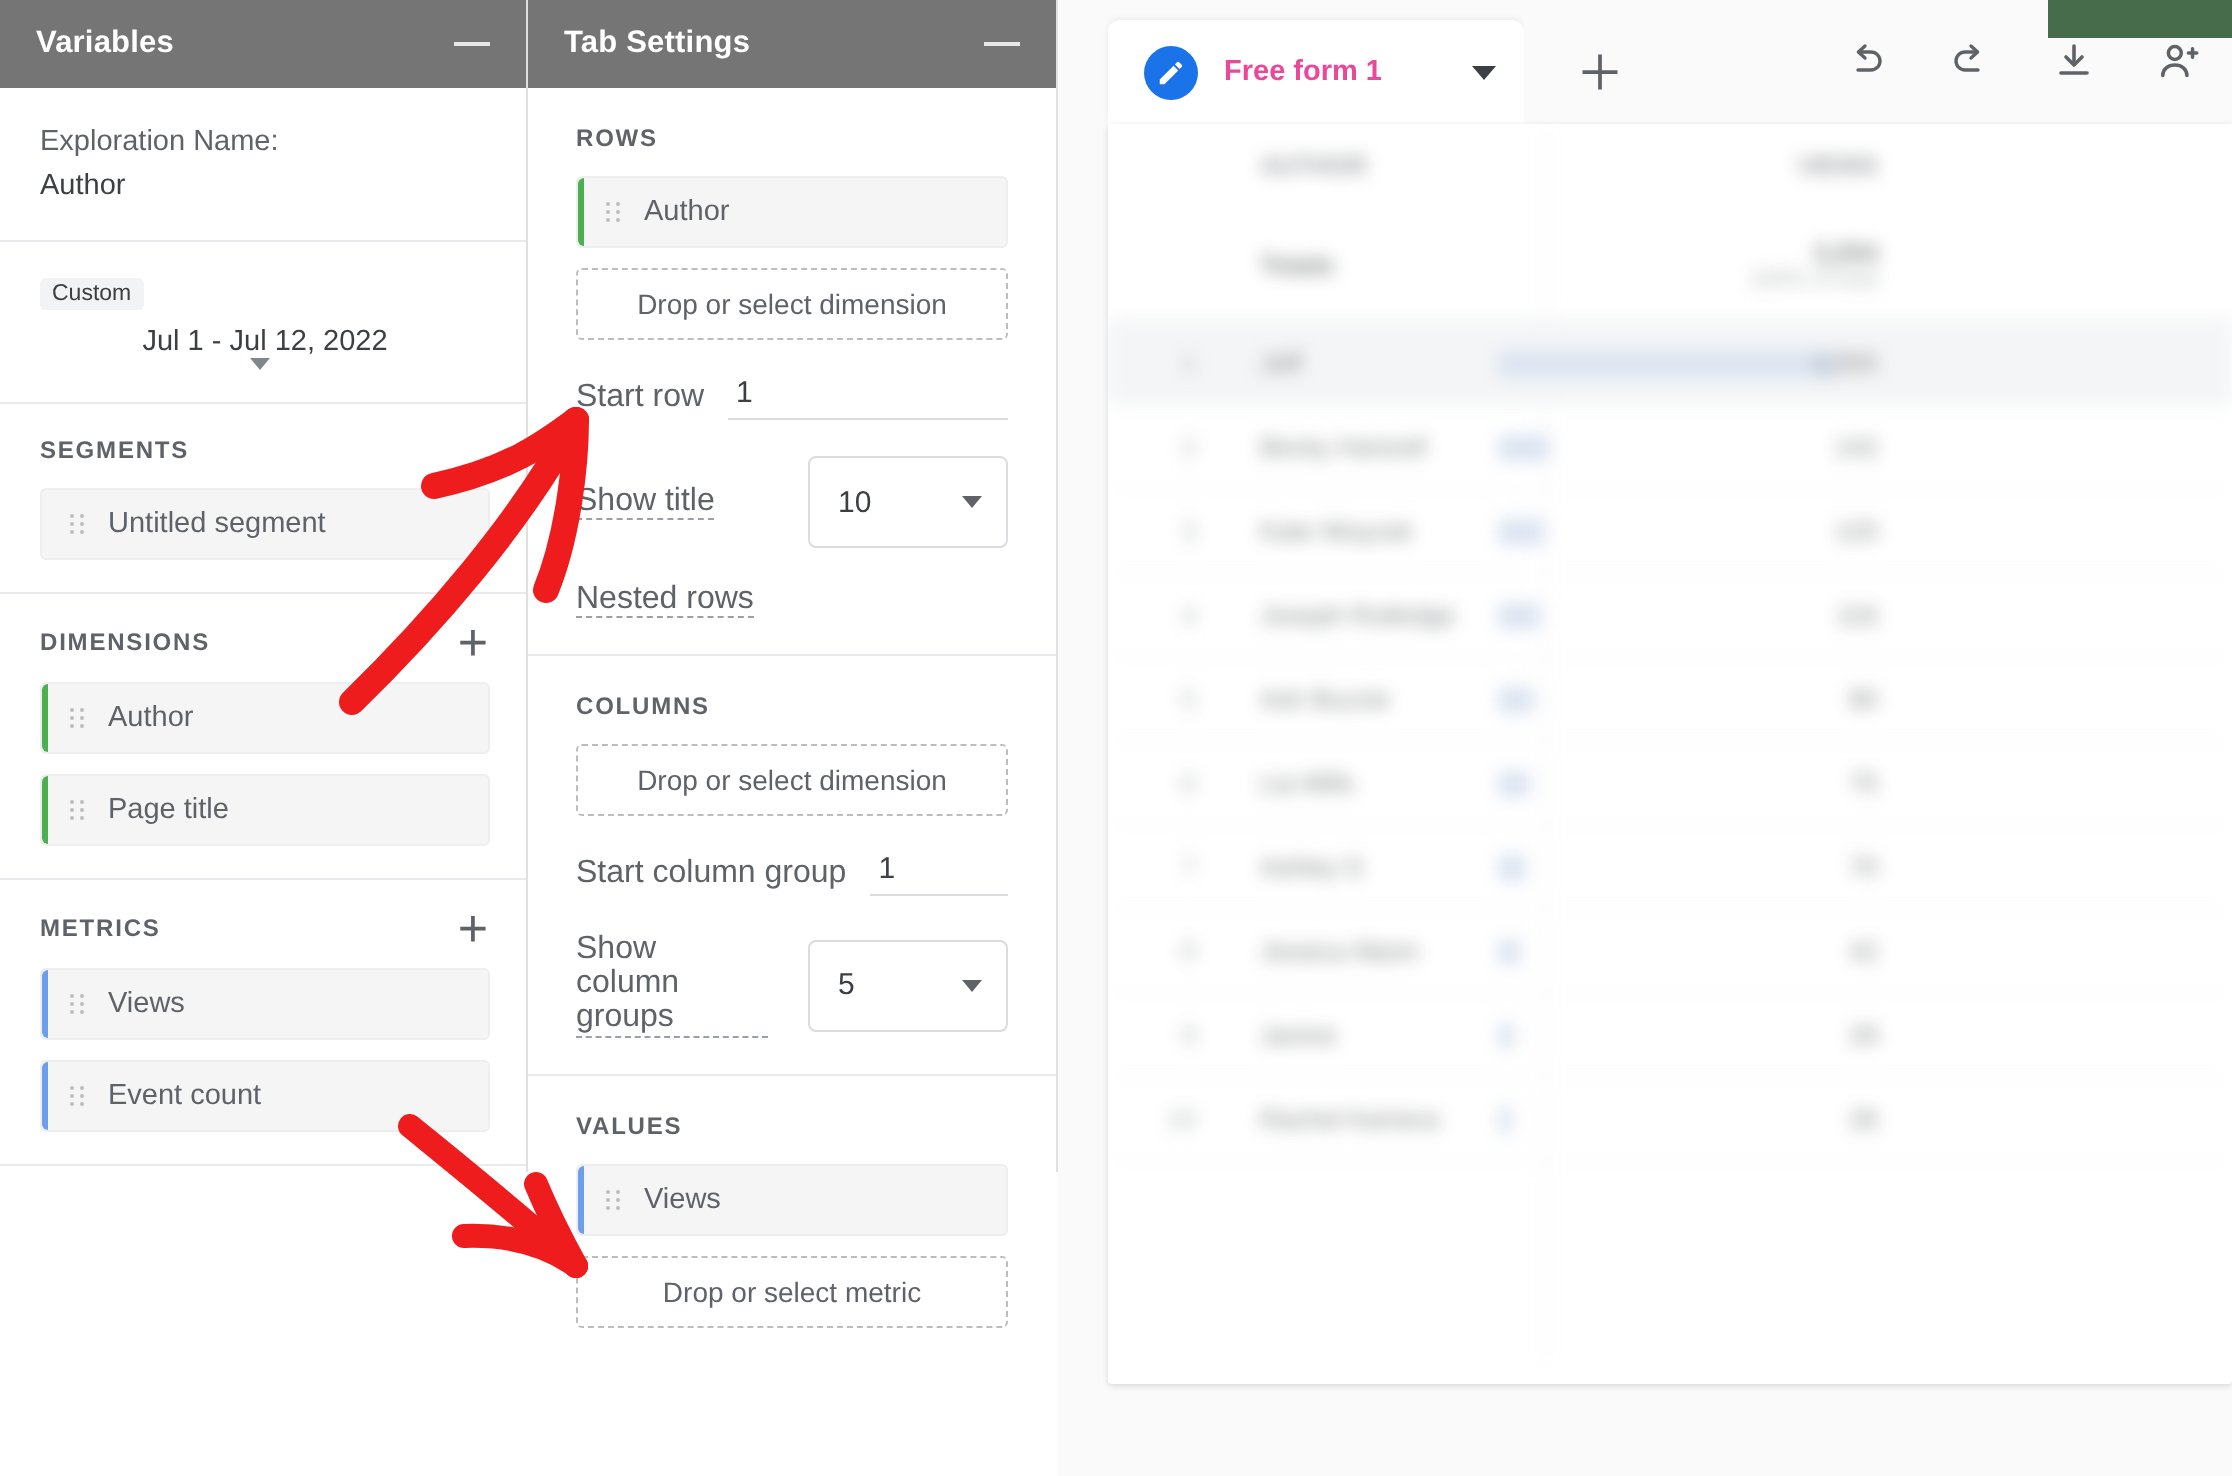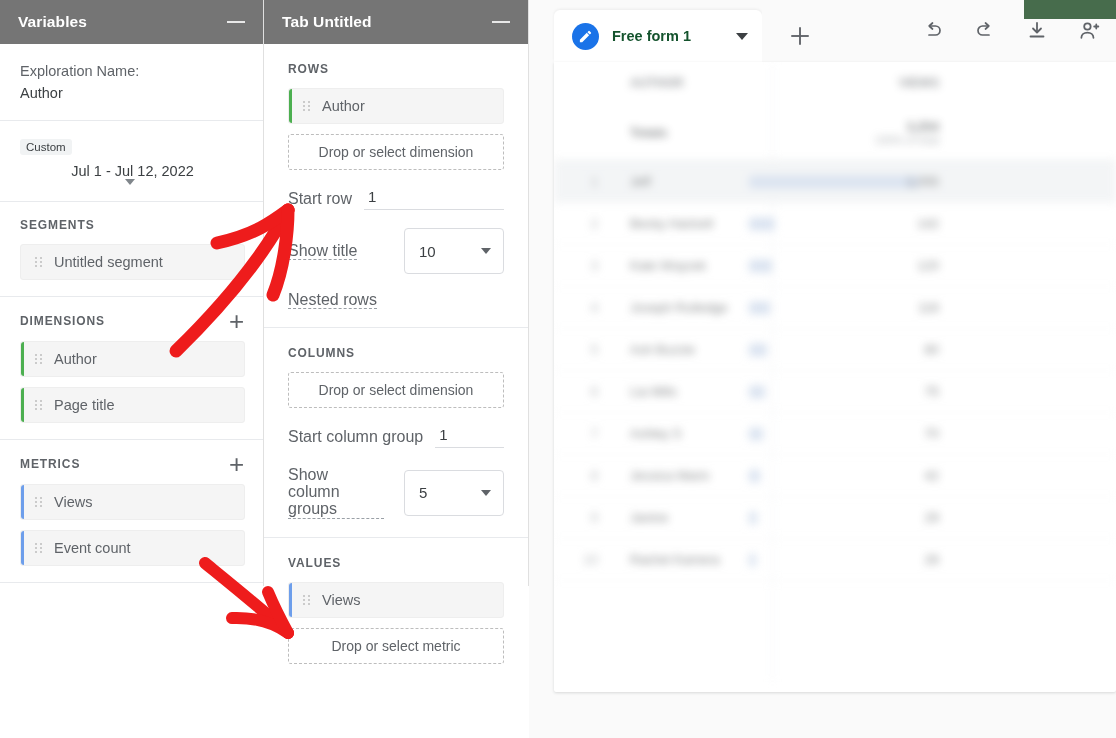--- a/index.html
+++ b/index.html
@@ -97,21 +97,21 @@
   }
   .tab{
     height:52px;width:208px;background:#fff;border-radius:6px 6px 0 0;
     display:flex;align-items:center;padding:0 14px 0 18px;box-sizing:border-box;
     box-shadow:0 -1px 3px rgba(0,0,0,.06);
   }
   .tab-icon{
     width:27px;height:27px;border-radius:50%;background:#1a73e8;
     display:flex;align-items:center;justify-content:center;flex:0 0 auto;
   }
-  .tab-label{font-size:14.5px;color:#14532d;font-weight:bold;margin-left:13px;white-space:nowrap;}
+  .tab-label{font-size:14.5px;color:#ec4899;font-weight:bold;margin-left:13px;white-space:nowrap;}
   .tab-caret{margin-left:auto;width:0;height:0;border-left:6px solid transparent;border-right:6px solid transparent;border-top:7px solid #3c4043;}
   .addtab{
     width:75px;height:52px;background:#fafafa;display:flex;align-items:center;justify-content:center;
   }
   .addtab svg{display:block;}
   .toolbar{
     position:absolute;right:14px;top:18px;display:flex;align-items:center;gap:26px;
   }
   .tb-ico{width:26px;height:26px;display:flex;align-items:center;justify-content:center;cursor:pointer;}
 
@@ -243,21 +243,21 @@
             <i></i>
             <i></i>
           </span>
         <span>Event count</span>
       </div>
     </div>
   </div>
 
   <div class="panel" id="tabsettings">
     <div class="panel-header">
-      <span class="title">Tab Untitled</span>
+      <span class="title">Tab Settings</span>
       <span>
           <i class="minimize"></i>
         </span>
     </div>
 
     <div class="ts-section">
       <div class="ts-head">ROWS</div>
       <div class="chip">
         <span class="bar bar-green"></span>
         <span class="grip">

